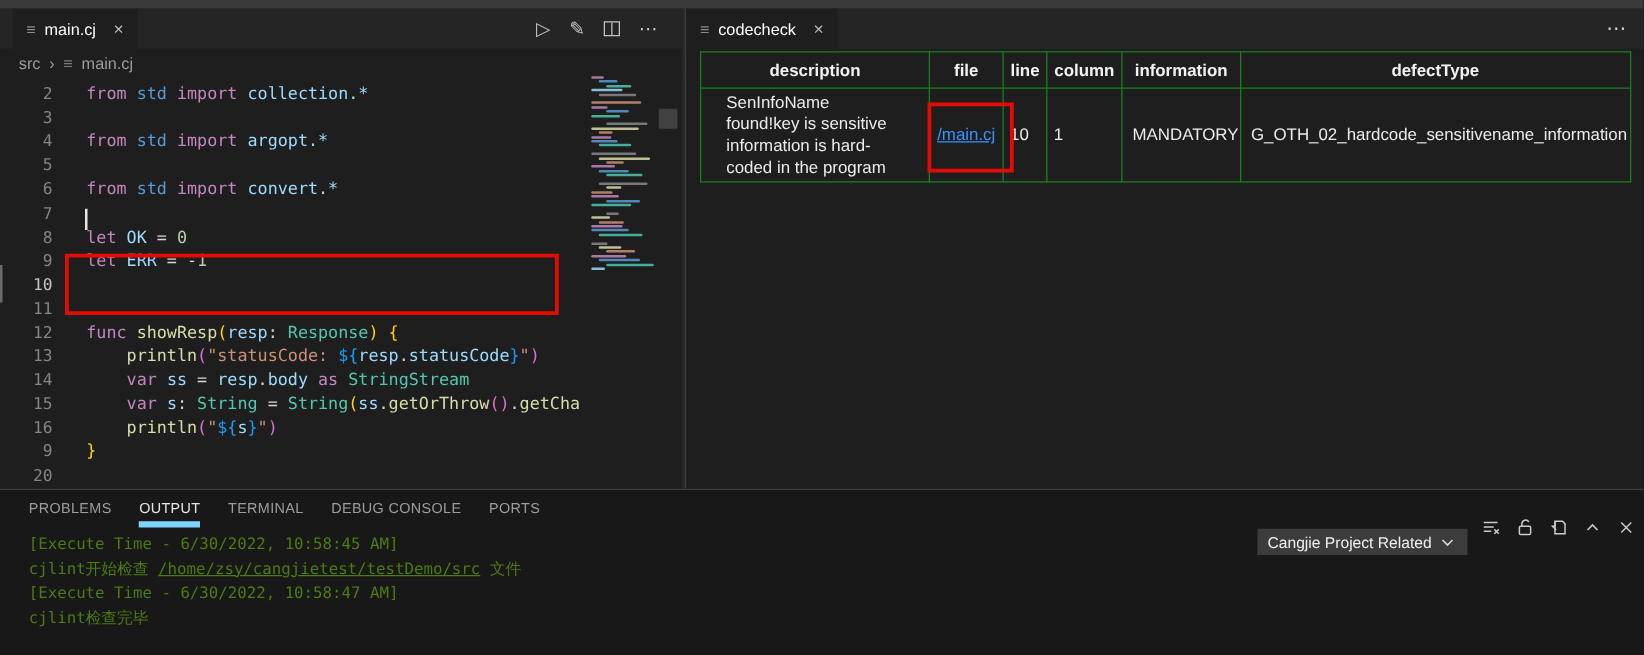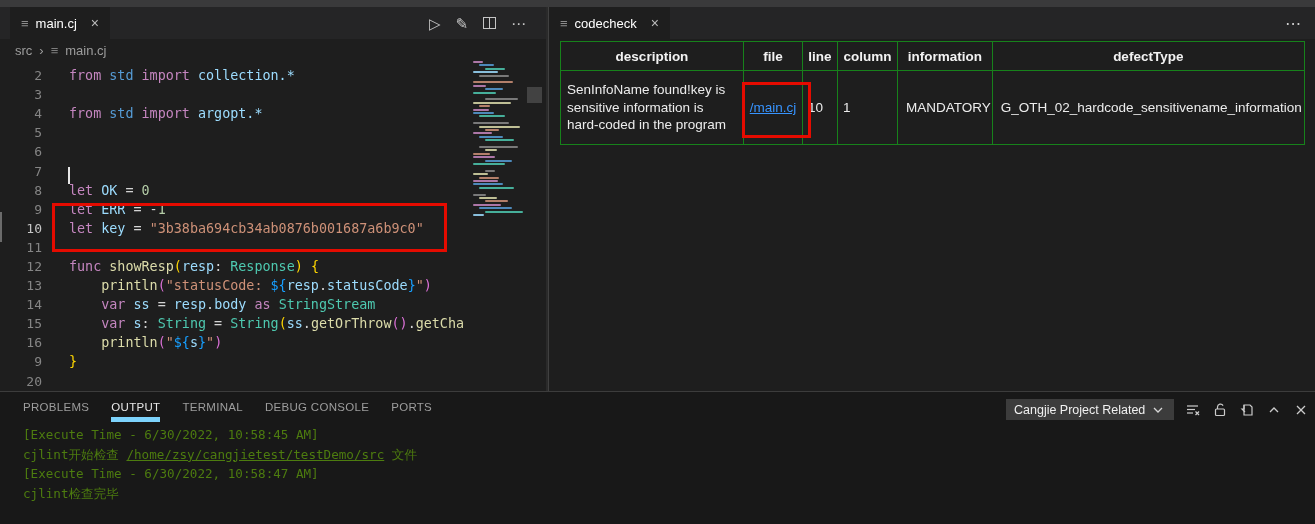--- a/index.html
+++ b/index.html
@@ -46,34 +46,34 @@
   
   .anno{position:absolute;border:3px solid #e50b00;z-index:6;pointer-events:none;}
   .anno-code{left:52px;top:203px;width:389px;height:43px;}
   .anno-file{left:742px;top:82px;width:63px;height:50px;}
 
   
   .rc-table{position:absolute;left:11px;top:34px;border-collapse:collapse;table-layout:fixed;}
   .rc-table th,.rc-table td{border:1px solid #17821b;overflow:hidden;}
   .rc-table th{height:28px;font-size:13.5px;font-weight:bold;color:#f2f2f2;text-align:center;padding:0 4px;}
   .rc-table td{height:69px;font-size:13.5px;color:#ececec;vertical-align:middle;}
-  td.c-desc{padding:2px 6px;line-height:17.4px;}
+  td.c-desc{padding:2px 20px;line-height:17.4px;}
   td.c-file{text-align:center;}
   .file-link{color:#3794ff;text-decoration:underline;cursor:pointer;}
   td.c-line,td.c-col{padding-left:5px;}
   td.c-level,td.c-type{padding-left:8px;}
 
   
   .panel{position:absolute;left:0;top:391px;width:1315px;height:154px;background:#181818;border-top:1px solid #3c3c3c;box-sizing:border-box;}
   .panel-tabs{position:absolute;left:23px;top:9px;display:flex;gap:22px;font-size:11.5px;letter-spacing:.3px;color:#9d9d9d;}
   .panel-tab{padding-bottom:4px;cursor:default;}
   .panel-tab.active{color:#e7e7e7;border-bottom:5px solid #7dd3fc;}
   .panel-controls{position:absolute;right:6px;top:7px;display:flex;align-items:center;gap:11px;}
   .channel-select{width:168px;height:21px;background:#3c3c3c;color:#f0f0f0;font-size:12.5px;
-      display:flex;align-items:center;justify-content:space-between;padding:0 8px;box-sizing:border-box;}
+      display:flex;align-items:center;justify-content:space-between;padding:0 8px;box-sizing:border-box;margin-top:24px;}
   .pc-icon{width:16px;height:16px;display:block;}
   .pc-icon svg{display:block;}
   .output{position:absolute;left:23px;top:33px;font:12.6px/19.6px "DejaVu Sans Mono",monospace;color:#4d7c0f;white-space:pre;}
   .out-link{text-decoration:underline;cursor:pointer;}
 </style>
 </head>
 <body>
 
 <div class="stage">
   <div class="top-strip"></div>
@@ -97,25 +97,25 @@
       <span>›</span>
       <span class="bc-file-icon">≡</span>
       <span>main.cj</span>
     </div>
     <div class="code-area">
       <div class="code-lines" id="codeLines">
           <div class="code-line"><span class="ln">2</span><span class="ct"><span class="tk-kw">from </span><span class="tk-mod">std </span><span class="tk-kw">import </span><span class="tk-id">collection.*</span></span></div>
           <div class="code-line"><span class="ln">3</span></div>
           <div class="code-line"><span class="ln">4</span><span class="ct"><span class="tk-kw">from </span><span class="tk-mod">std </span><span class="tk-kw">import </span><span class="tk-id">argopt.*</span></span></div>
           <div class="code-line"><span class="ln">5</span></div>
-          <div class="code-line"><span class="ln">6</span></div>
+          <div class="code-line"><span class="ln">6</span><span class="ct"><span class="tk-kw">from </span><span class="tk-mod">std </span><span class="tk-kw">import </span><span class="tk-id">convert.*</span></span></div>
           <div class="code-line"><span class="ln">7</span><span class="ct"></span></div>
           <div class="code-line"><span class="ln">8</span><span class="ct"><span class="tk-kw">let </span><span class="tk-id">OK</span><span class="tk-txt"> = </span><span class="tk-num">0</span></span></div>
           <div class="code-line"><span class="ln">9</span><span class="ct"><span class="tk-kw">let </span><span class="tk-id">ERR</span><span class="tk-txt"> = -</span><span class="tk-num">1</span></span></div>
-          <div class="code-line"><span class="ln active">10</span><span class="ct"><span class="tk-kw">let </span><span class="tk-id">key</span><span class="tk-txt"> = </span><span class="tk-str">"3b38ba694cb34ab0876b001687a6b9c0"</span></span></div>
+          <div class="code-line"><span class="ln active">10</span></div>
           <div class="code-line"><span class="ln">11</span><span class="ct"></span></div>
           <div class="code-line"><span class="ln">12</span><span class="ct"><span class="tk-kw">func </span><span class="tk-fn">showResp</span><span class="tk-b0">(</span><span class="tk-id">resp</span><span class="tk-txt">: </span><span class="tk-type">Response</span><span class="tk-b0">)</span><span class="tk-txt"> </span><span class="tk-b0">{</span></span></div>
           <div class="code-line"><span class="ln">13</span><span class="ct"><span class="tk-txt">    </span><span class="tk-fn">println</span><span class="tk-b1">(</span><span class="tk-str">"statusCode: </span><span class="tk-b2">${</span><span class="tk-id">resp</span><span class="tk-txt">.</span><span class="tk-id">statusCode</span><span class="tk-b2">}</span><span class="tk-str">"</span><span class="tk-b1">)</span></span></div>
           <div class="code-line"><span class="ln">14</span><span class="ct"><span class="tk-txt">    </span><span class="tk-kw">var </span><span class="tk-id">ss</span><span class="tk-txt"> = </span><span class="tk-id">resp</span><span class="tk-txt">.</span><span class="tk-id">body</span><span class="tk-txt"> </span><span class="tk-kw">as </span><span class="tk-type">StringStream</span></span></div>
           <div class="code-line"><span class="ln">15</span><span class="ct"><span class="tk-txt">    </span><span class="tk-kw">var </span><span class="tk-id">s</span><span class="tk-txt">: </span><span class="tk-type">String</span><span class="tk-txt"> = </span><span class="tk-type">String</span><span class="tk-b0">(</span><span class="tk-id">ss</span><span class="tk-txt">.</span><span class="tk-fn">getOrThrow</span><span class="tk-b1">()</span><span class="tk-txt">.</span><span class="tk-fn">getChars</span></span></div>
           <div class="code-line"><span class="ln">16</span><span class="ct"><span class="tk-txt">    </span><span class="tk-fn">println</span><span class="tk-b1">(</span><span class="tk-str">"</span><span class="tk-b2">${</span><span class="tk-id">s</span><span class="tk-b2">}</span><span class="tk-str">"</span><span class="tk-b1">)</span></span></div>
           <div class="code-line"><span class="ln">9</span><span class="ct"><span class="tk-b0">}</span></span></div>
           <div class="code-line"><span class="ln">20</span><span class="ct"></span></div>
         </div>
     </div>

